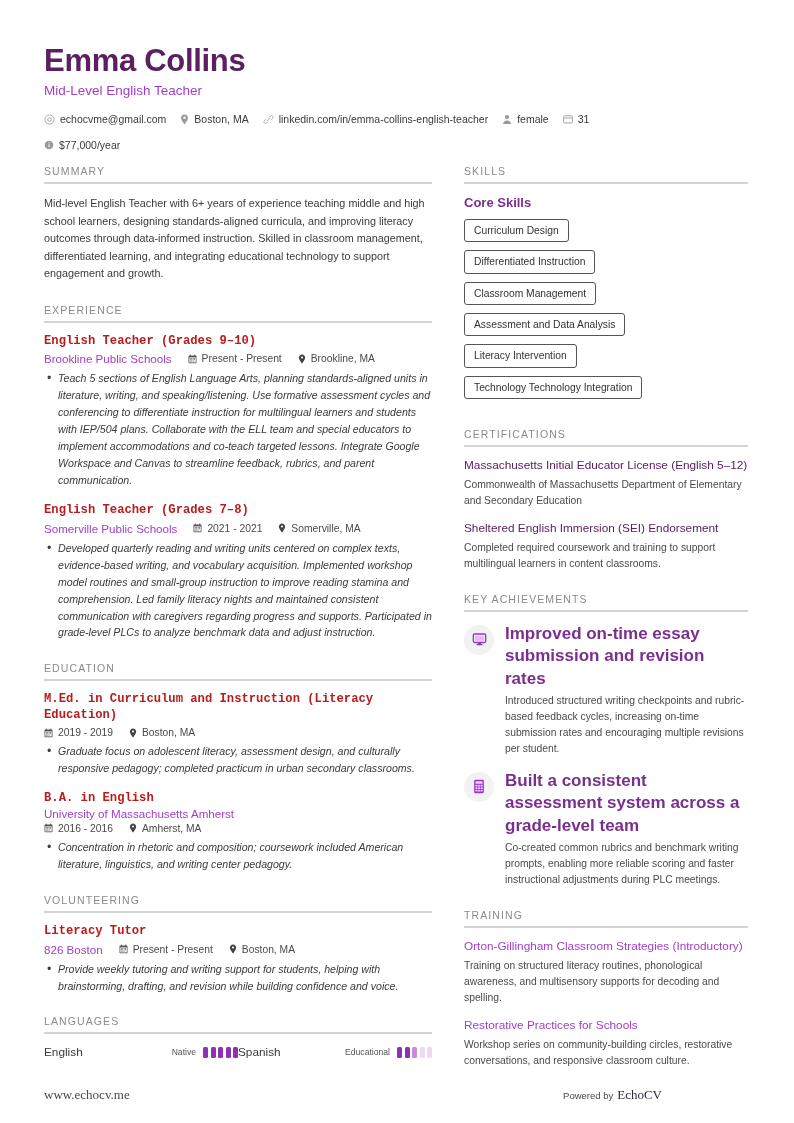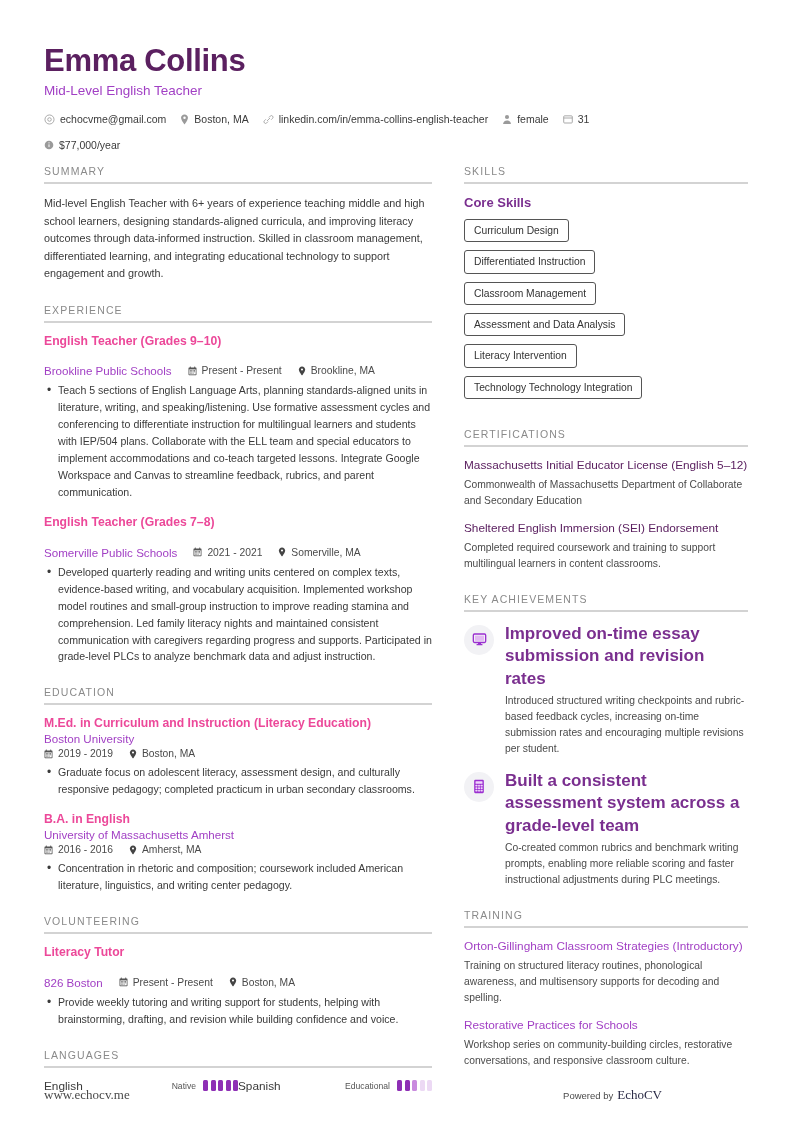--- a/index.html
+++ b/index.html
@@ -31,29 +31,29 @@
   .sec-title { font-size:10.5px; letter-spacing:1.1px; color:#8a8a8a; text-transform:uppercase; padding-bottom:5px; }
   .sec-rule { height:2px; background:#d3d3d3; width:100%; }
   .sec-body { padding-top:11px; }
 
   
   .summary-text { font-size:10.8px; line-height:1.62; color:#3a3a3a; }
 
   
   .entry { margin-bottom:14px; }
   .entry:last-child { margin-bottom:0; }
-  .entry-title { font-size:12.2px; font-weight:bold; color:#ec4899; line-height:1.3; }
-  .entry-meta { display:flex; flex-wrap:wrap; align-items:center; gap:16px; margin-top:15px; }
+  .entry-title { font-size:12.2px; font-weight:bold; color:#b91c1c; line-height:1.3;font-family:Liberation Mono, monospace; }
+  .entry-meta { display:flex; flex-wrap:wrap; align-items:center; gap:16px; margin-top:3px; }
   .entry-org { font-size:11.6px; color:#a13fc4; }
   .meta-chip { display:flex; align-items:center; gap:5px; font-size:10.3px; color:#4a4a4a; white-space:nowrap; }
   .meta-chip svg { flex:none; display:block; }
   .edu-meta { display:flex; align-items:center; gap:16px; margin-top:3px; }
 
   ul.bullets { margin-top:5px; padding-left:14px; list-style:none; }
-  ul.bullets li { position:relative; font-size:10.6px; line-height:1.6; color:#3a3a3a; margin-bottom:2px; }
+  ul.bullets li { position:relative; font-size:10.6px; line-height:1.6; color:#3a3a3a; margin-bottom:2px;font-style:italic; }
   ul.bullets li::before { content:"\2022"; position:absolute; left:-11px; top:-1px; color:#3a3a3a; font-size:12px; }
 
   
   .langs { display:flex; align-items:center; }
   .lang { display:flex; align-items:center; flex:1; }
   .lang-name { font-size:11.8px; color:#3a3a3a; }
   .lang-right { margin-left:auto; display:flex; align-items:center; gap:7px; }
   .lang-level { font-size:8.6px; color:#555; }
   .dots { display:flex; gap:2.5px; }
   .dot { width:5px; height:11px; border-radius:1.5px; background:#8e2fb5; }
@@ -258,21 +258,20 @@
             </div>
           </div>
       </div>
 
       <div class="sec">
         <div class="sec-title">EDUCATION</div>
         <div class="sec-rule"></div>
         <div class="sec-body" id="education-list">
             <div class="entry">
               <div class="entry-title">M.Ed. in Curriculum and Instruction (Literacy Education)</div>
-              <div class="entry-org">Boston University</div>
               <div class="edu-meta">
                 <span class="meta-chip">
                   <span class="icon">
                     <svg width="9" height="10" viewBox="0 0 14 15">
                       <rect x="0.8" y="2" width="12.4" height="12" rx="1" fill="#555"></rect>
                       <rect x="2" y="5" width="10" height="7.8" fill="#ffffff"></rect>
                       <g fill="#555">
                         <rect x="2.9" y="6" width="1.4" height="1.3"></rect>
                         <rect x="5.1" y="6" width="1.4" height="1.3"></rect>
                         <rect x="7.3" y="6" width="1.4" height="1.3"></rect>
@@ -453,21 +452,21 @@
             </div>
         </div>
       </div>
 
       <div class="sec">
         <div class="sec-title">CERTIFICATIONS</div>
         <div class="sec-rule"></div>
         <div class="sec-body" id="certifications-list">
             <div class="cert">
               <div class="cert-title">Massachusetts Initial Educator License (English 5–12)</div>
-              <div class="cert-desc">Commonwealth of Massachusetts Department of Collaborate and Secondary Education</div>
+              <div class="cert-desc">Commonwealth of Massachusetts Department of Elementary and Secondary Education</div>
             </div>
             <div class="cert">
               <div class="cert-title">Sheltered English Immersion (SEI) Endorsement</div>
               <div class="cert-desc">Completed required coursework and training to support multilingual learners in content classrooms.</div>
             </div>
           </div>
       </div>
 
       <div class="sec">
         <div class="sec-title">KEY ACHIEVEMENTS</div>

